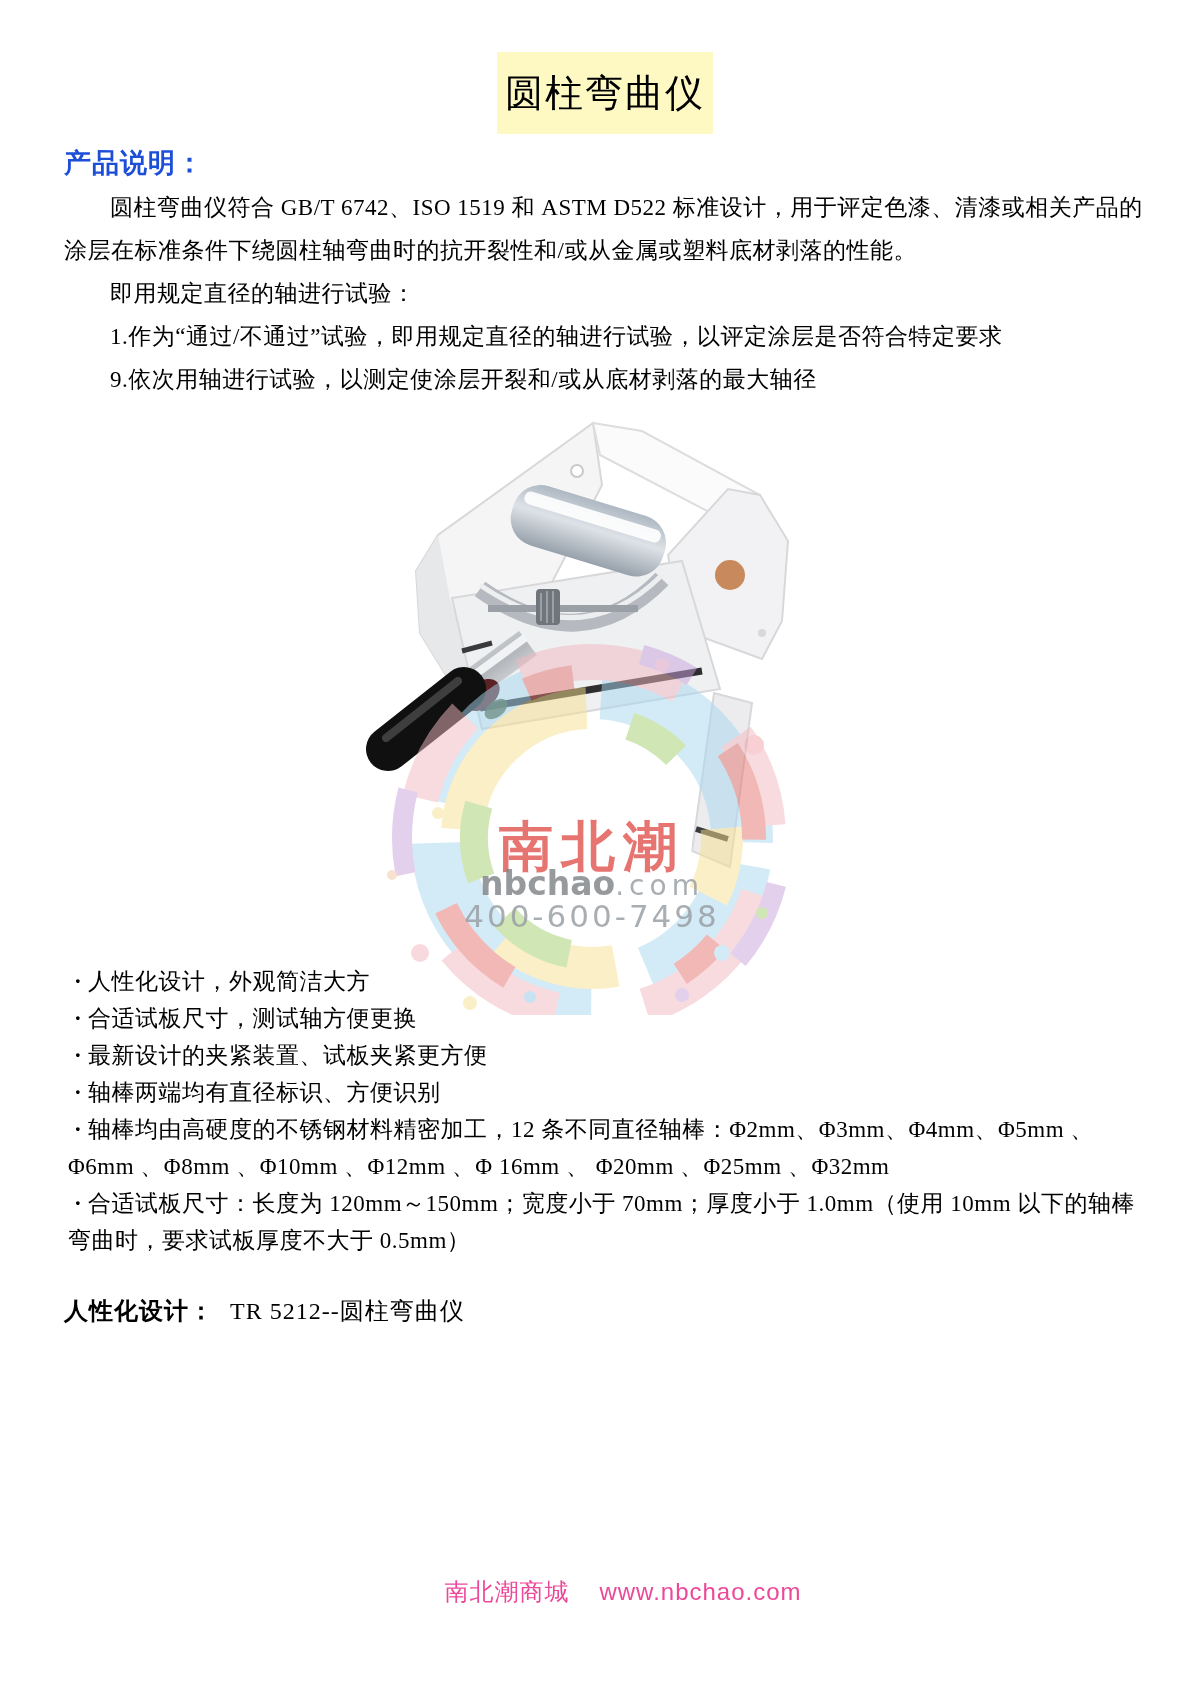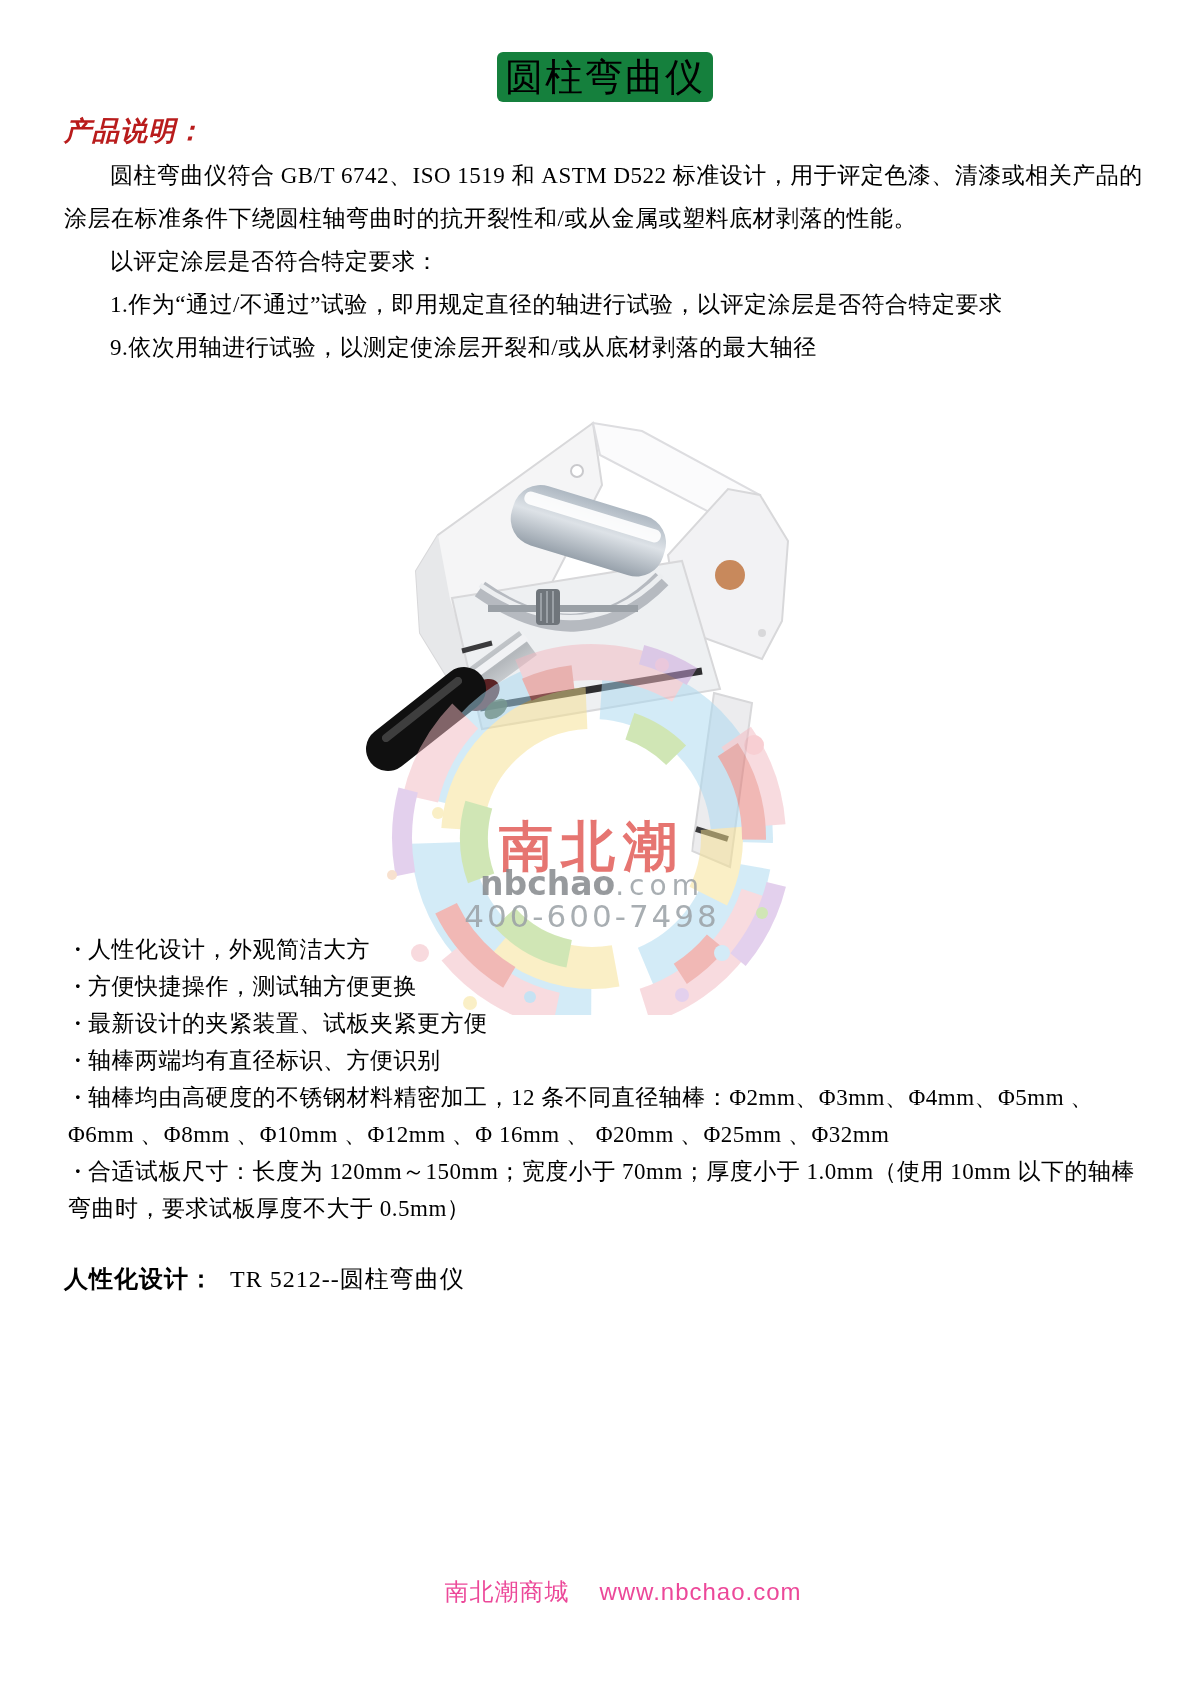--- a/index.html
+++ b/index.html
@@ -9,34 +9,33 @@
     background:#ffffff;
     font-family:"Liberation Serif","DejaVu Serif",serif;
     color:#000;
     overflow:hidden;
   }
   .content { position:relative; z-index:1; padding:0 54px 0 64px; }
 
   .title-wrap { padding-top:52px; text-align:center; }
   .page-title {
     display:inline-block;
-    background:#15803d;
+    background:#fef9c3;
     font-size:38px; line-height:48px;
-    padding:1px 8px;
+    padding:17px 8px;
     letter-spacing:2px;
     font-weight:400;
-    border-radius:6px;
   }
 
   .sec-heading {
     font-size:27px; line-height:34px; font-weight:bold;
     margin:12px 0 0 0;
     letter-spacing:1px;
   }
-  .sec-heading.blue  { color:#b91c1c;font-style:italic; }
+  .sec-heading.blue  { color:#1d4ed8; }
   .sec-heading.green { color:#8cc63f; }
 
   .body-para {
     font-size:23px; line-height:43px;
     margin:0; text-indent:2em;
     letter-spacing:0.5px;
   }
   .body-para.first { margin-top:6px; }
 
   .features-sec { margin-top:562px; }
@@ -154,29 +153,29 @@
 
 <div class="content">
 
   <div class="title-wrap">
     <span class="page-title">圆柱弯曲仪</span>
   </div>
 
   <div>
     <h2 class="sec-heading blue">产品说明：</h2>
     <p class="body-para first">圆柱弯曲仪符合 GB/T 6742、ISO 1519 和 ASTM D522 标准设计，用于评定色漆、清漆或相关产品的涂层在标准条件下绕圆柱轴弯曲时的抗开裂性和/或从金属或塑料底材剥落的性能。</p>
-    <p class="body-para">以评定涂层是否符合特定要求：</p>
+    <p class="body-para">即用规定直径的轴进行试验：</p>
     <p class="body-para">1.作为“通过/不通过”试验，即用规定直径的轴进行试验，以评定涂层是否符合特定要求</p>
     <p class="body-para">9.依次用轴进行试验，以测定使涂层开裂和/或从底材剥落的最大轴径</p>
   </div>
 
   <div class="features-sec">
     <ul class="features-list">
       <li><span class="bullet">·</span><span>人性化设计，外观简洁大方</span></li>
-      <li><span class="bullet">·</span><span>方便快捷操作，测试轴方便更换</span></li>
+      <li><span class="bullet">·</span><span>合适试板尺寸，测试轴方便更换</span></li>
       <li><span class="bullet">·</span><span>最新设计的夹紧装置、试板夹紧更方便</span></li>
       <li><span class="bullet">·</span><span>轴棒两端均有直径标识、方便识别</span></li>
       <li><span class="bullet">·</span><span>轴棒均由高硬度的不锈钢材料精密加工，12 条不同直径轴棒：Φ2mm、Φ3mm、Φ4mm、Φ5mm 、Φ6mm 、Φ8mm 、Φ10mm 、Φ12mm 、Φ 16mm 、 Φ20mm 、Φ25mm 、Φ32mm</span></li>
       <li><span class="bullet">·</span><span>合适试板尺寸：长度为 120mm～150mm；宽度小于 70mm；厚度小于 1.0mm（使用 10mm 以下的轴棒弯曲时，要求试板厚度不大于 0.5mm）</span></li>
     </ul>
   </div>
 
   <p class="ordering">
     <span class="ordering-label">人性化设计：</span><span class="ordering-value">TR 5212--圆柱弯曲仪</span>
   </p>

